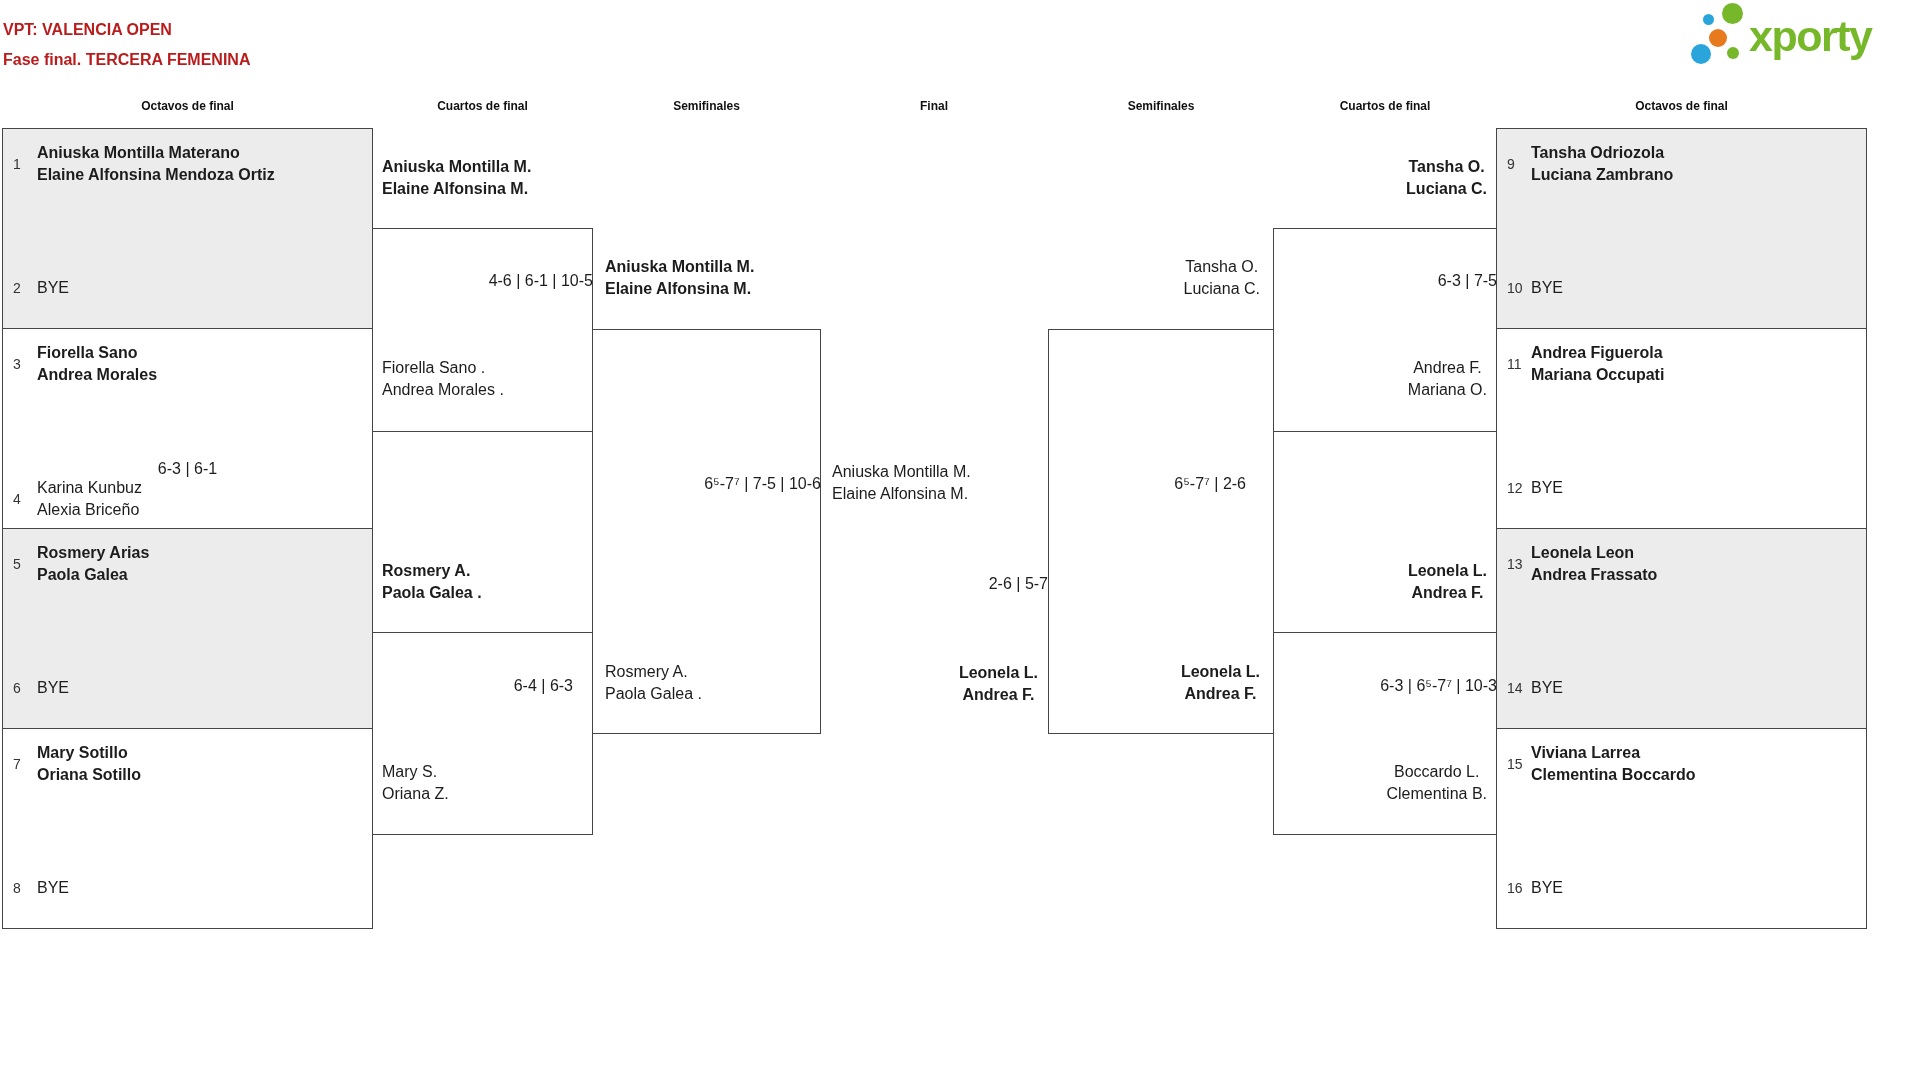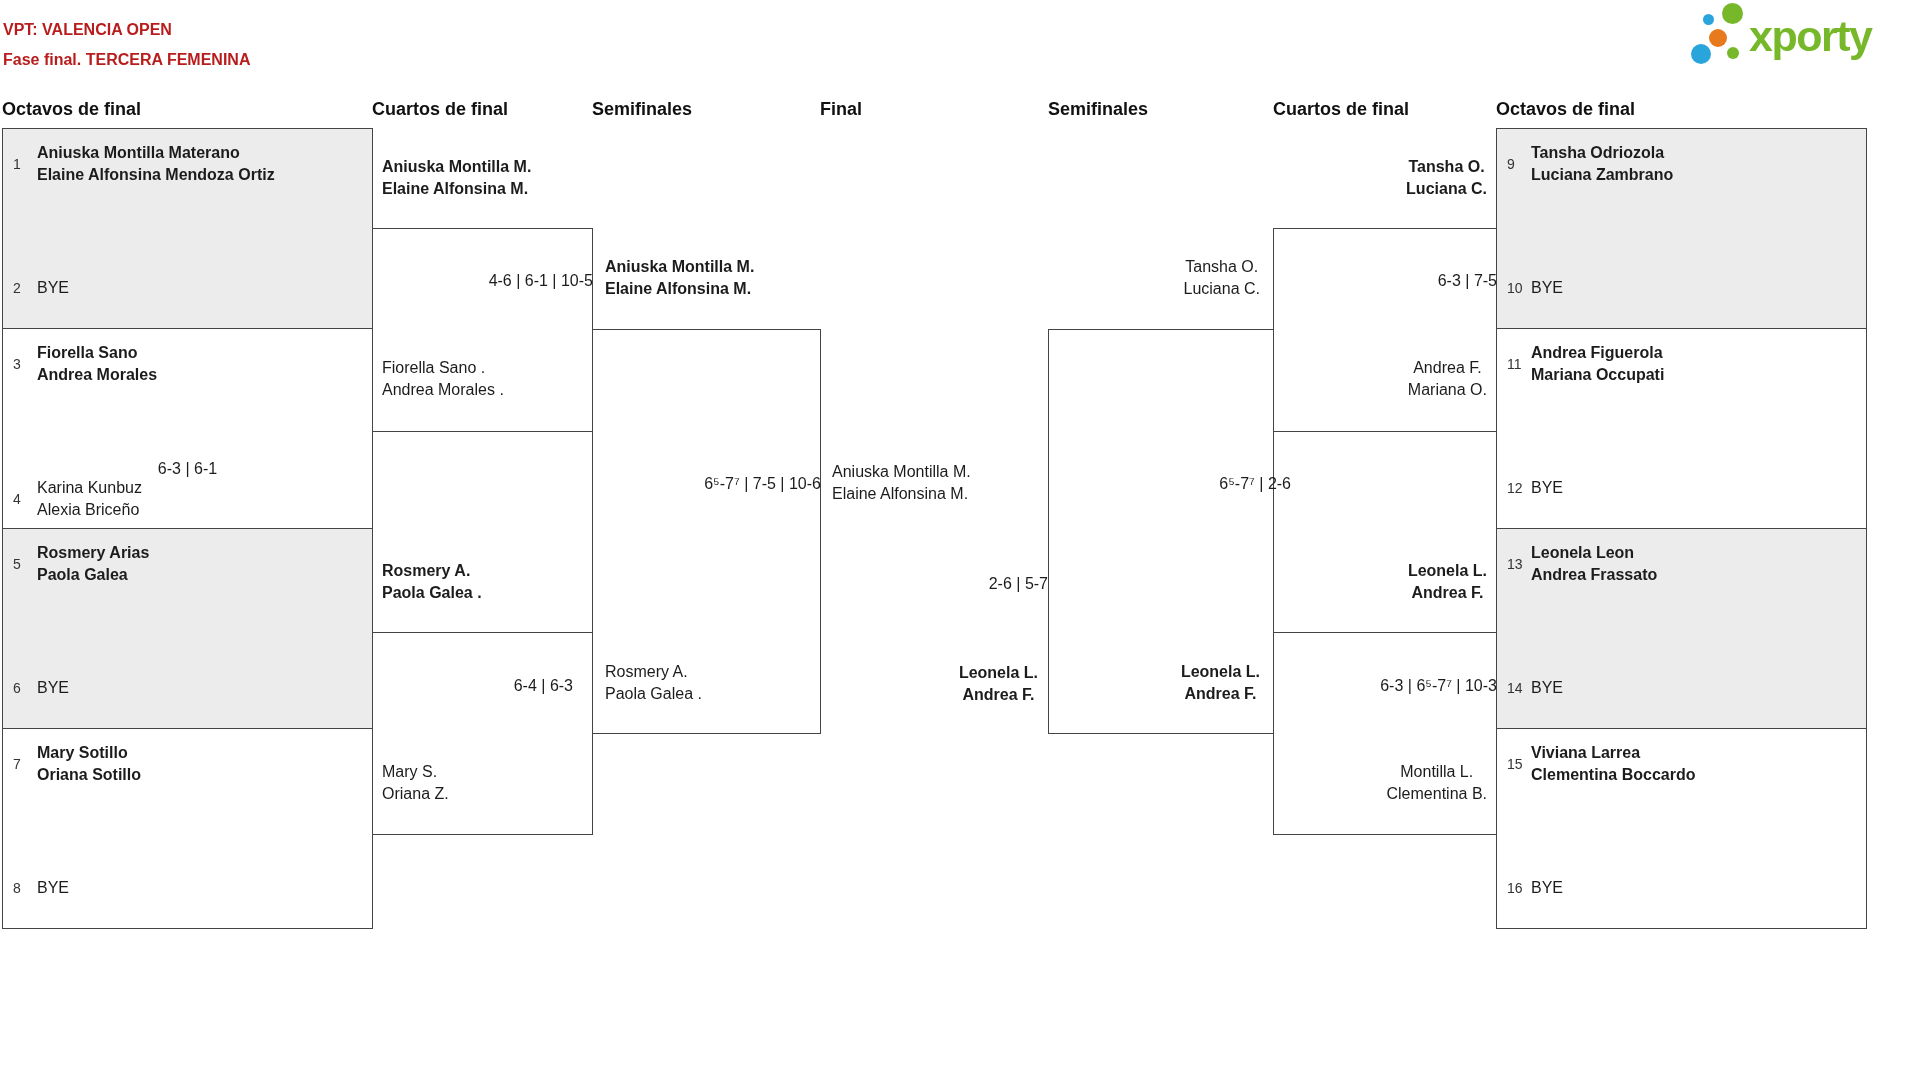--- a/index.html
+++ b/index.html
@@ -12,21 +12,21 @@
   
   .logo { position:absolute; left:1685px; top:2px; width:230px; height:68px; }
   .dot { position:absolute; border-radius:50%; }
   .dot-blue-small  { left:18px; top:12px; width:11px; height:11px; background:#2aa5dc; }
   .dot-green-big   { left:37px; top:1px;  width:21px; height:21px; background:#76b82a; }
   .dot-orange     { left:24px; top:27px; width:18px; height:18px; background:#e87a1e; }
   .dot-blue-big    { left:6px;  top:42px; width:20px; height:20px; background:#2aa5dc; }
   .dot-green-small { left:42px; top:45px; width:12px; height:12px; background:#76b82a; }
   .wordmark { position:absolute; left:64px; top:10px; font-size:43px; font-weight:700; letter-spacing:-1.5px; color:#76b82a; line-height:48px; }
   
-  .rh { position:absolute; top:99px; font-size:18px; font-weight:700; text-align:left; color:#111; }
+  .rh { position:absolute; top:99px; font-size:12px; font-weight:700; text-align:center; color:#111; }
   .rh1 { left:2px;    width:371px; }
   .rh2 { left:372px;  width:221px; }
   .rh3 { left:592px;  width:229px; }
   .rh4 { left:820px;  width:228px; }
   .rh5 { left:1048px; width:226px; }
   .rh6 { left:1273px; width:224px; }
   .rh7 { left:1496px; width:371px; }
   
   .box { position:absolute; border:1px solid #454545; box-sizing:border-box; background:#fff; }
   .grey { background:#ececec; }
@@ -269,21 +269,21 @@
   <div class="score-c" style="left:820px; width:228px; top:575px;">2-6 | 5-7</div>
   <div class="label2 bold ralign" style="right:882px; top:662px;">
     <span class="nl">Leonela L.</span>
     <span class="nl">Andrea F.</span>
   </div>
 
   <div class="label2 ralign" style="right:660px; top:256px;">
     <span class="nl">Tansha O.</span>
     <span class="nl">Luciana C.</span>
   </div>
-  <div class="score-c" style="left:1048px; width:198px; top:475px;padding-left:45px;">6⁵-7⁷ | 2-6</div>
+  <div class="score-c" style="left:1048px; width:198px; top:475px;">6⁵-7⁷ | 2-6</div>
   <div class="label2 bold ralign" style="right:660px; top:661px;">
     <span class="nl">Leonela L.</span>
     <span class="nl">Andrea F.</span>
   </div>
 
   <div class="label2 bold ralign" style="right:433px; top:156px;">
     <span class="nl">Tansha O.</span>
     <span class="nl">Luciana C.</span>
   </div>
   <div class="score-c" style="left:1273px; width:224px; top:272px;">6-3 | 7-5</div>
@@ -291,17 +291,17 @@
     <span class="nl">Andrea F.</span>
     <span class="nl">Mariana O.</span>
   </div>
 
   <div class="label2 bold ralign" style="right:433px; top:560px;">
     <span class="nl">Leonela L.</span>
     <span class="nl">Andrea F.</span>
   </div>
   <div class="score-c" style="left:1273px; width:224px; top:677px;">6-3 | 6⁵-7⁷ | 10-3</div>
   <div class="label2 ralign" style="right:433px; top:761px;">
-    <span class="nl">Montilla L.</span>
+    <span class="nl">Boccardo L.</span>
     <span class="nl">Clementina B.</span>
   </div>
 
 </div>
 
 </body></html>

